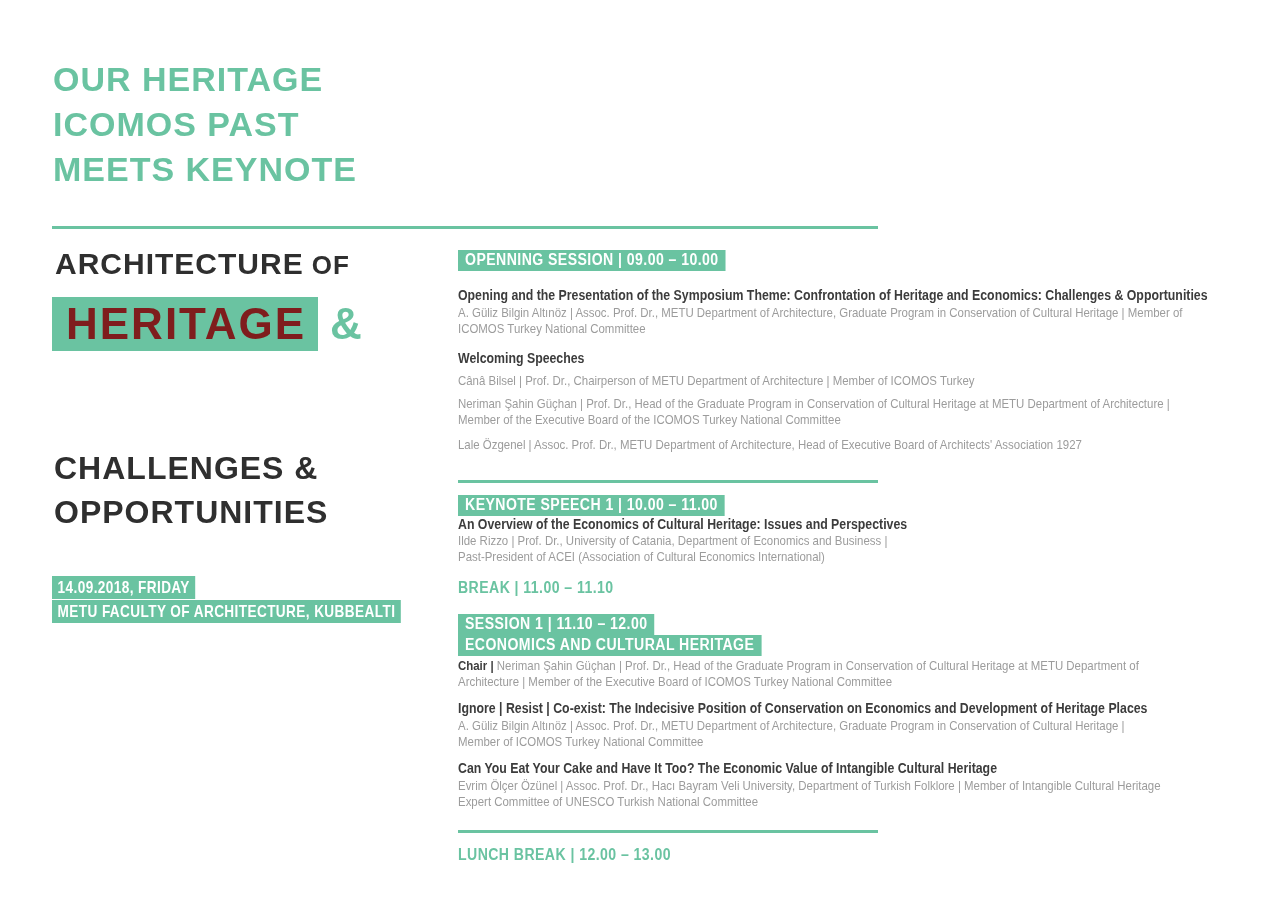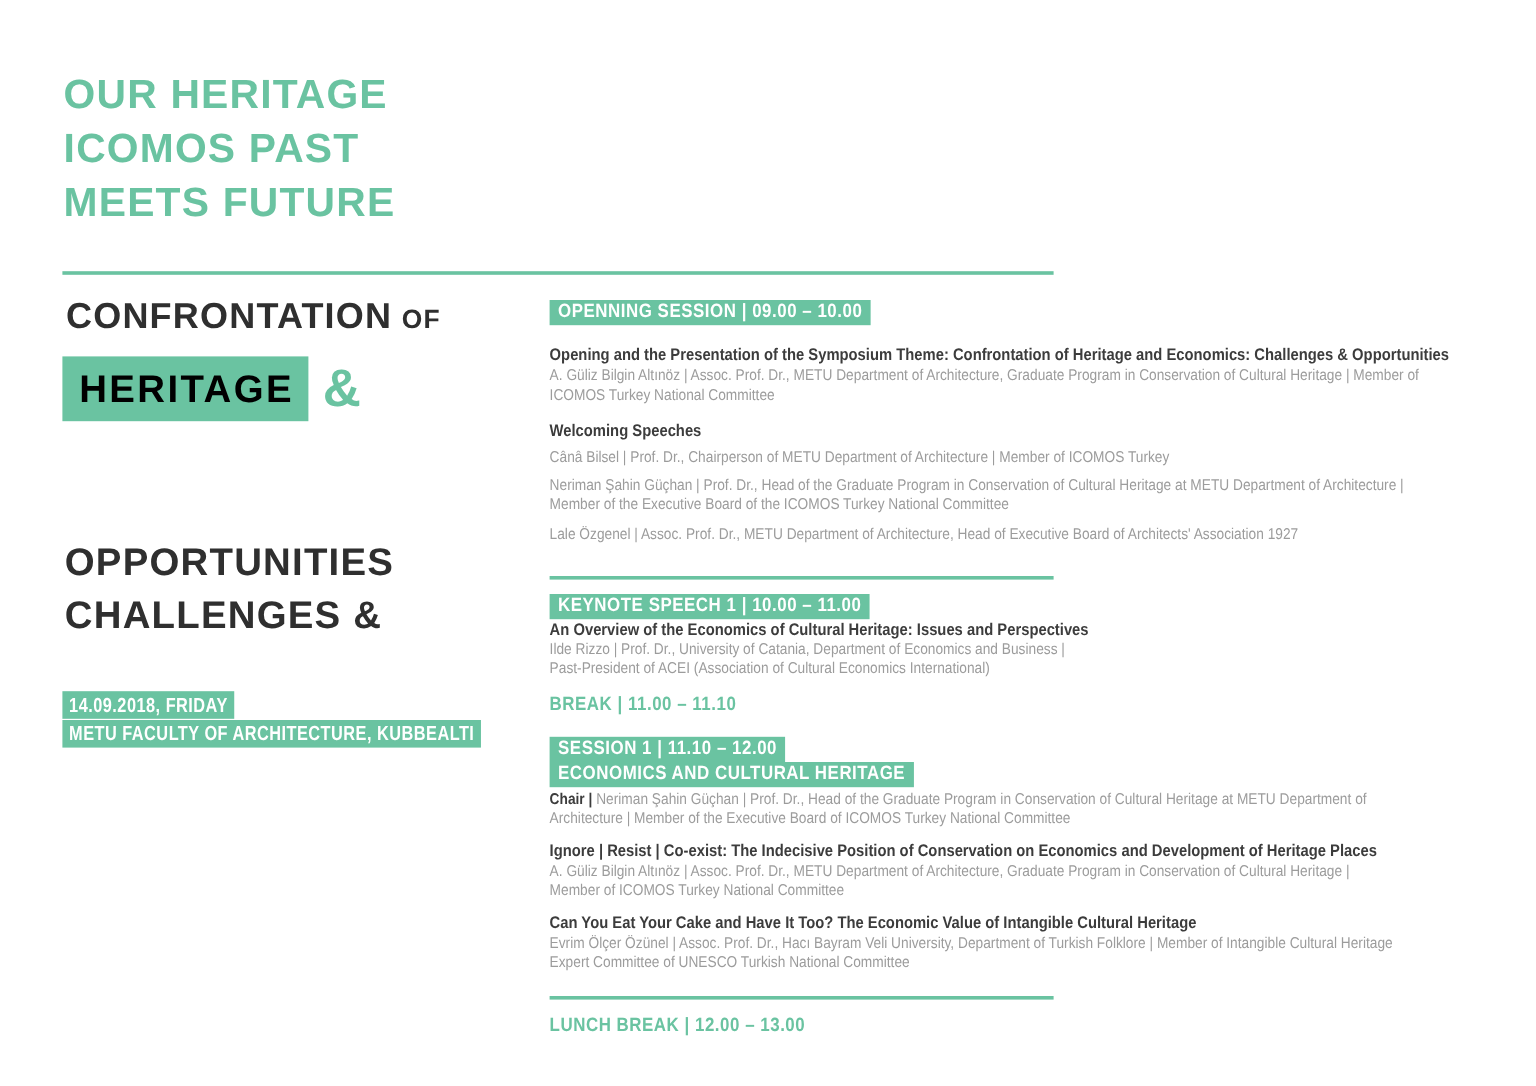--- a/index.html
+++ b/index.html
@@ -17,27 +17,27 @@
     position:absolute; left:53px; top:57px;
     font-weight:bold; font-size:34px; line-height:45px;
     letter-spacing:1px; color:#6ac3a1;
   }
   .rule-top { position:absolute; left:52px; top:226px; width:826px; height:3px; background:#6ac3a1; }
 
   .confrontation {
     position:absolute; left:55px; top:247px;
     font-weight:bold; font-size:30px; letter-spacing:1px; color:#2f2f2f; white-space:nowrap;
   }
-  .confrontation .suffix { font-size:22px; margin-left:8px; }
+  .confrontation .suffix { font-size:26px; margin-left:8px; }
 
   .hl-row1 { position:absolute; left:52px; top:297px; white-space:nowrap; }
   .hl-row2 { position:absolute; left:52px; top:372px; white-space:nowrap; }
   .hl-block {
-    display:inline-block; background:#6ac3a1; color:#000000;
-    font-weight:bold; font-size:32px; letter-spacing:2px;
+    display:inline-block; background:#6ac3a1; color:#7f1d1d;
+    font-weight:bold; font-size:44px; letter-spacing:2px;
   }
   .hl-row1 .hl-block { line-height:54px; padding:0 12px 0 14px; }
   .hl-row2 .hl-block { line-height:59px; padding:0 24px 0 14px; }
   .amp { color:#6ac3a1; font-weight:bold; font-size:44px; margin-left:12px; vertical-align:top; line-height:54px; }
 
   .subtitle {
     position:absolute; left:54px; top:446px;
     font-weight:bold; font-size:32px; line-height:44px; letter-spacing:1px; color:#2f2f2f;
   }
 
@@ -90,37 +90,37 @@
   .mt15 { margin-top:13px; }
 </style>
 </head>
 <body>
 
 <div class="page">
 
   <div class="masthead">
     <div>OUR HERITAGE</div>
     <div>ICOMOS PAST</div>
-    <div>MEETS FUTURE</div>
+    <div>MEETS KEYNOTE</div>
   </div>
 
   <div class="rule-top"></div>
 
   <div class="confrontation">
-    <span>CONFRONTATION</span><span class="suffix">OF</span>
+    <span>ARCHITECTURE</span><span class="suffix">OF</span>
   </div>
 
   <div class="hl-row1">
     <span class="hl-block">HERITAGE</span><span class="amp">&amp;</span>
   </div>
 
 
   <div class="subtitle">
+    <div>CHALLENGES &amp;</div>
     <div>OPPORTUNITIES</div>
-    <div>CHALLENGES &amp;</div>
   </div>
 
   <div class="event-date cx80">14.09.2018, FRIDAY</div>
   <div class="event-venue cx80">METU FACULTY OF ARCHITECTURE, KUBBEALTI</div>
 
   <div class="program">
 
     <div class="label-row">
       <span class="label cx">OPENNING SESSION | 09.00 – 10.00</span>
     </div>

